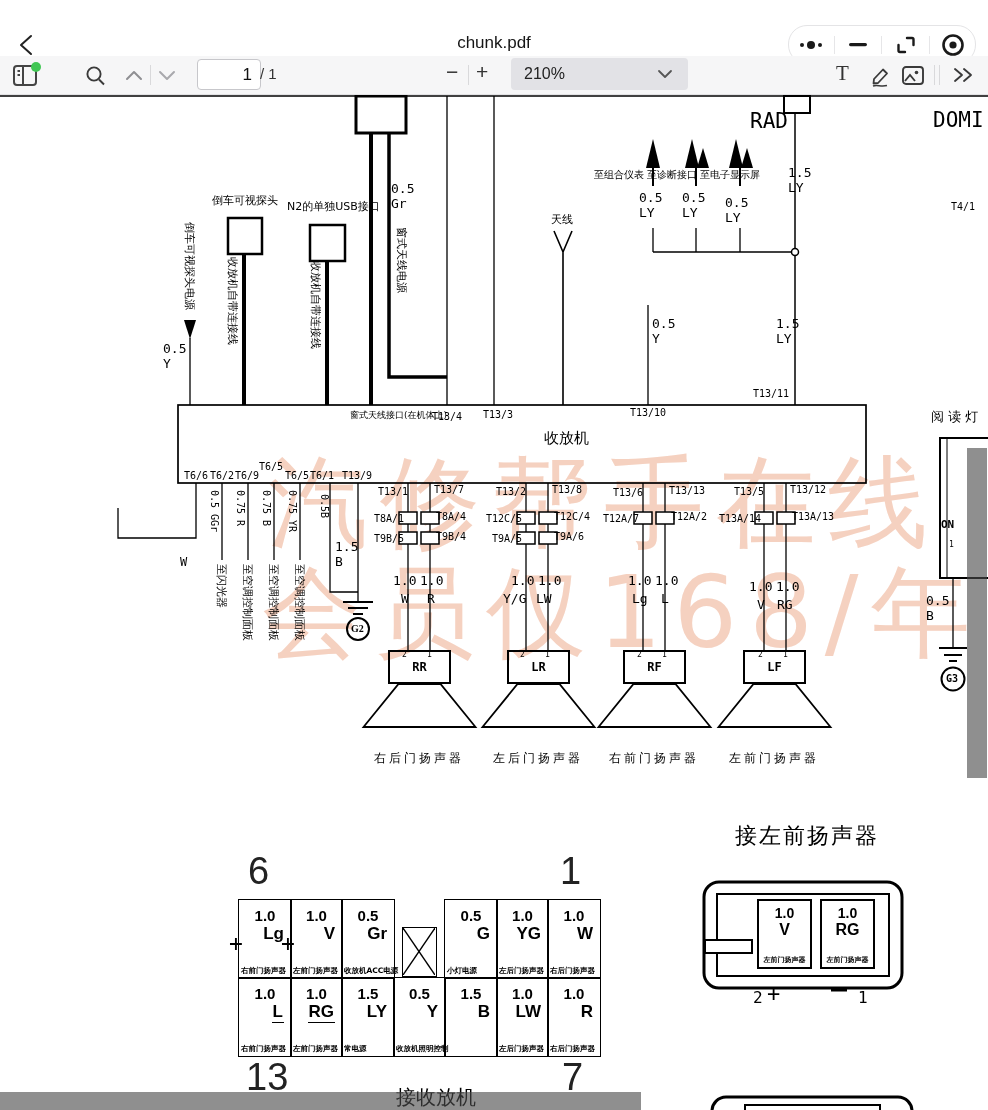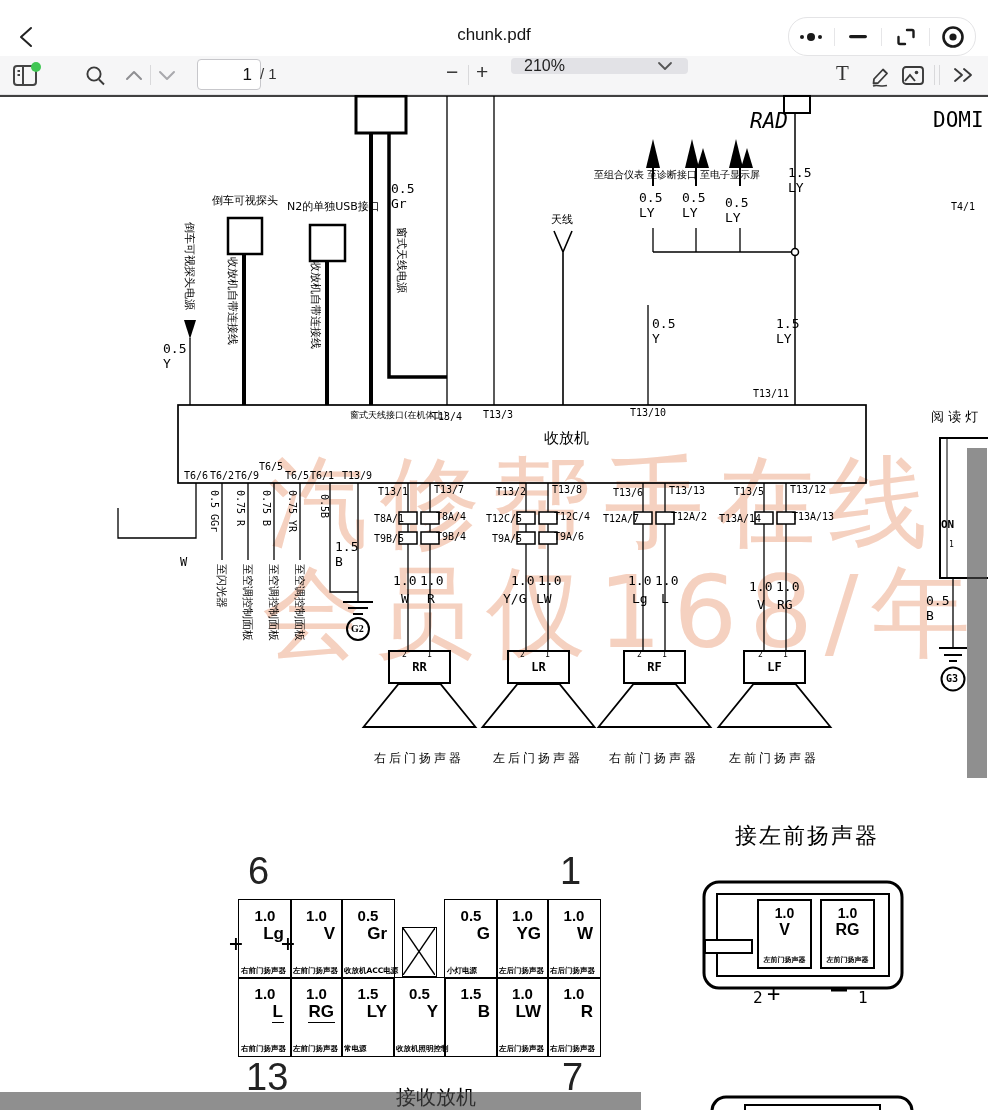--- a/index.html
+++ b/index.html
@@ -1,36 +1,36 @@
 <!DOCTYPE html>
 <html><head>
 <meta charset="utf-8">
 <style>
   html,body{margin:0;padding:0;background:#ffffff;}
   #screen{position:relative;width:988px;height:1110px;overflow:hidden;background:#fff;
           font-family:"Liberation Sans",sans-serif;}
   
-  #titlebar{position:absolute;left:0;top:8px;width:988px;height:56px;background:#fff;z-index:20;}
+  #titlebar{position:absolute;left:0;top:16px;width:988px;height:56px;background:#fff;z-index:20;}
   #back-btn{position:absolute;left:12px;top:14px;width:30px;height:30px;cursor:pointer;}
   #doc-title{position:absolute;left:0;right:0;top:17px;text-align:center;font-size:17px;color:#151515;font-weight:500;}
   #winpill{position:absolute;right:12px;top:9px;width:186px;height:37px;border:1px solid #e4e4e6;
            border-radius:19px;background:#fff;display:flex;align-items:center;justify-content:space-around;}
   .pill-div{width:1px;height:18px;background:#e6e6e8;}
   .pill-btn{display:flex;align-items:center;justify-content:center;width:40px;height:34px;}
   
   #toolbar{position:absolute;left:0;top:56px;width:988px;height:38px;background:#f6f6f7;
            border-bottom:1px solid #e2e2e4;z-index:20;}
   .tbi{position:absolute;display:flex;align-items:center;justify-content:center;}
   .tb-div{position:absolute;width:1px;height:20px;background:#d9d9db;top:9px;}
   #page-input{position:absolute;left:197px;top:3px;width:52px;height:27px;border:1.5px solid #c7c7cb;
               border-radius:4px;background:#fff;text-align:right;padding-right:8px;font-size:17px;color:#111;
               font-family:"Liberation Sans",sans-serif;}
   #page-total{position:absolute;left:260px;top:9px;font-size:15px;color:#333;}
   .pm{position:absolute;top:4px;font-size:21px;color:#333;font-weight:400;}
-  #zoom-select{position:absolute;left:511px;top:2px;width:177px;height:16px;background:#e2e2e6;border-radius:4px;
+  #zoom-select{position:absolute;left:511px;top:2px;width:177px;height:32px;background:#e2e2e6;border-radius:4px;
                display:flex;align-items:center;cursor:pointer;}
   #zoom-value{margin-left:13px;font-size:16px;color:#222;flex:1;}
   #ttool{position:absolute;left:836px;top:5px;font-family:"Liberation Serif",serif;font-size:21px;color:#333;}
   
   #doc{position:absolute;left:0;top:0;width:988px;height:1110px;}
   .wm{position:absolute;white-space:nowrap;font-size:100px;letter-spacing:12px;z-index:1;
       font-family:"DejaVu Sans",sans-serif;}
   #wires{position:absolute;left:0;top:0;z-index:2;}
   #labels,#ltable,#speakers,#fconn{position:absolute;left:0;top:0;z-index:3;}
   .lab{position:absolute;white-space:pre;color:#000;line-height:1.12;}
@@ -196,21 +196,21 @@
         <span class="lab cjk s11" style="left: 551px; top: 214px;">天线</span>
         <span class="lab cjk s10" style="left: 594px; top: 169px;">至组合仪表</span>
         <span class="lab cjk s10" style="left: 647px; top: 169px;">至诊断接口</span>
         <span class="lab cjk s10" style="left: 700px; top: 169px;">至电子显示屏</span>
         <span class="lab mono s13" style="left: 639px; top: 191px;">0.5
 LY</span>
         <span class="lab mono s13" style="left: 682px; top: 191px;">0.5
 LY</span>
         <span class="lab mono s13" style="left: 725px; top: 196px;">0.5
 LY</span>
-        <span class="lab mono s21" style="left: 750px; top: 110px; font-style: italic;">RAD</span>
+        <span class="lab mono s21" style="left: 750px; top: 110px;">RAD</span>
         <span class="lab mono s13" style="left: 788px; top: 166px;">1.5
 LY</span>
         <span class="lab mono s21" style="left: 933px; top: 109px;">DOMI</span>
         <span class="lab mono s10" style="left: 951px; top: 201px;">T4/1</span>
         <span class="lab mono s13" style="left: 652px; top: 317px;">0.5
 Y</span>
         <span class="lab mono s13" style="left: 776px; top: 317px;">1.5
 LY</span>
         <span class="lab mono s13" style="left: 163px; top: 342px;">0.5
 Y</span>

